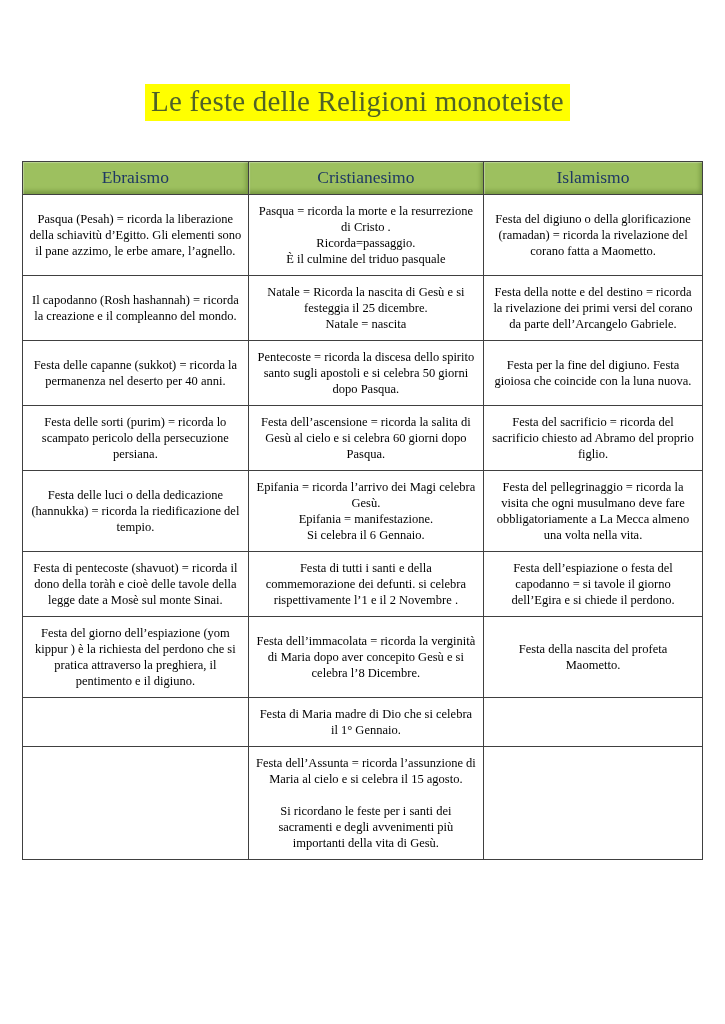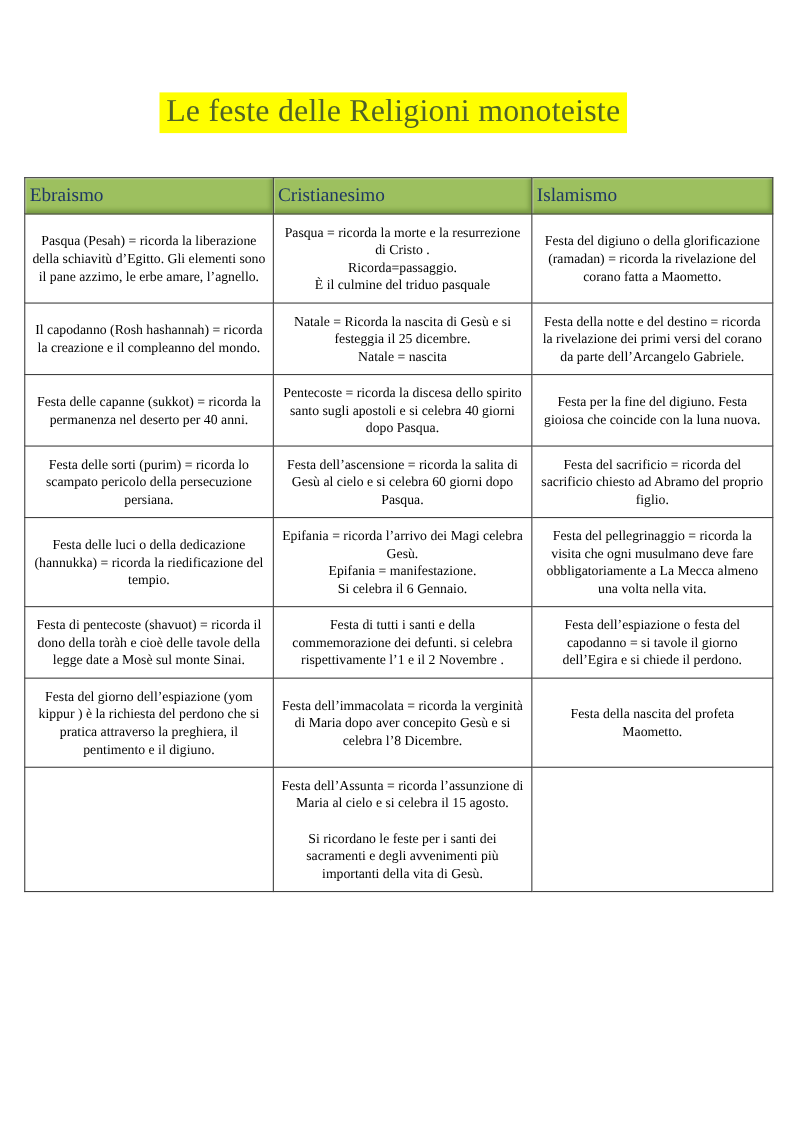--- a/index.html
+++ b/index.html
@@ -47,21 +47,21 @@
   table.religions th,
   table.religions td {
     border: 1px solid var(--border);
   }
   table.religions th {
     background: var(--header-bg);
     color: var(--header-text);
     font-weight: normal;
     font-size: 17.5px;
     padding: 5px 4px 6px 4px;
-    text-align: left;
+    text-align: center;
     box-shadow: inset 1px 1px 1px rgba(255,255,255,0.35),
                 inset -2px -3px 4px rgba(50,80,15,0.35);
   }
   table.religions td {
     vertical-align: middle;
     text-align: center;
     font-size: 12.5px;
     line-height: 1.28;
     padding: 8px 6px;
   }
@@ -113,21 +113,21 @@
           </td>
           <td>
             <div class="para">Festa della notte e del destino = ricorda la rivelazione dei primi versi del corano da parte dell’Arcangelo Gabriele.</div>
           </td>
         </tr>
         <tr>
           <td>
             <div class="para">Festa delle capanne (sukkot) = ricorda la permanenza nel deserto per 40 anni.</div>
           </td>
           <td>
-            <div class="para">Pentecoste = ricorda la discesa dello spirito santo sugli apostoli e si celebra 40 giorni dopo Pasqua.</div>
+            <div class="para">Pentecoste = ricorda la discesa dello spirito santo sugli apostoli e si celebra 50 giorni dopo Pasqua.</div>
           </td>
           <td>
             <div class="para">Festa per la fine del digiuno. Festa gioiosa che coincide con la luna nuova.</div>
           </td>
         </tr>
         <tr>
           <td>
             <div class="para">Festa delle sorti (purim) = ricorda lo scampato pericolo della persecuzione persiana.</div>
           </td>
           <td>
@@ -168,20 +168,27 @@
           <td>
             <div class="para">Festa dell’immacolata = ricorda la verginità di Maria dopo aver concepito Gesù e si celebra l’8 Dicembre.</div>
           </td>
           <td>
             <div class="para">Festa della nascita del profeta Maometto.</div>
           </td>
         </tr>
         <tr>
           <td></td>
           <td>
+            <div class="para">Festa di Maria madre di Dio che si celebra il 1° Gennaio.</div>
+          </td>
+          <td></td>
+        </tr>
+        <tr>
+          <td></td>
+          <td>
             <div class="para">Festa dell’Assunta = ricorda l’assunzione di Maria al cielo e si celebra il 15 agosto.</div>
             <div class="para">&nbsp;</div>
             <div class="para">Si ricordano le feste per i santi dei sacramenti e degli avvenimenti più importanti della vita di Gesù.</div>
           </td>
           <td></td>
         </tr>
       </tbody>
   </table>
 
 </div>

